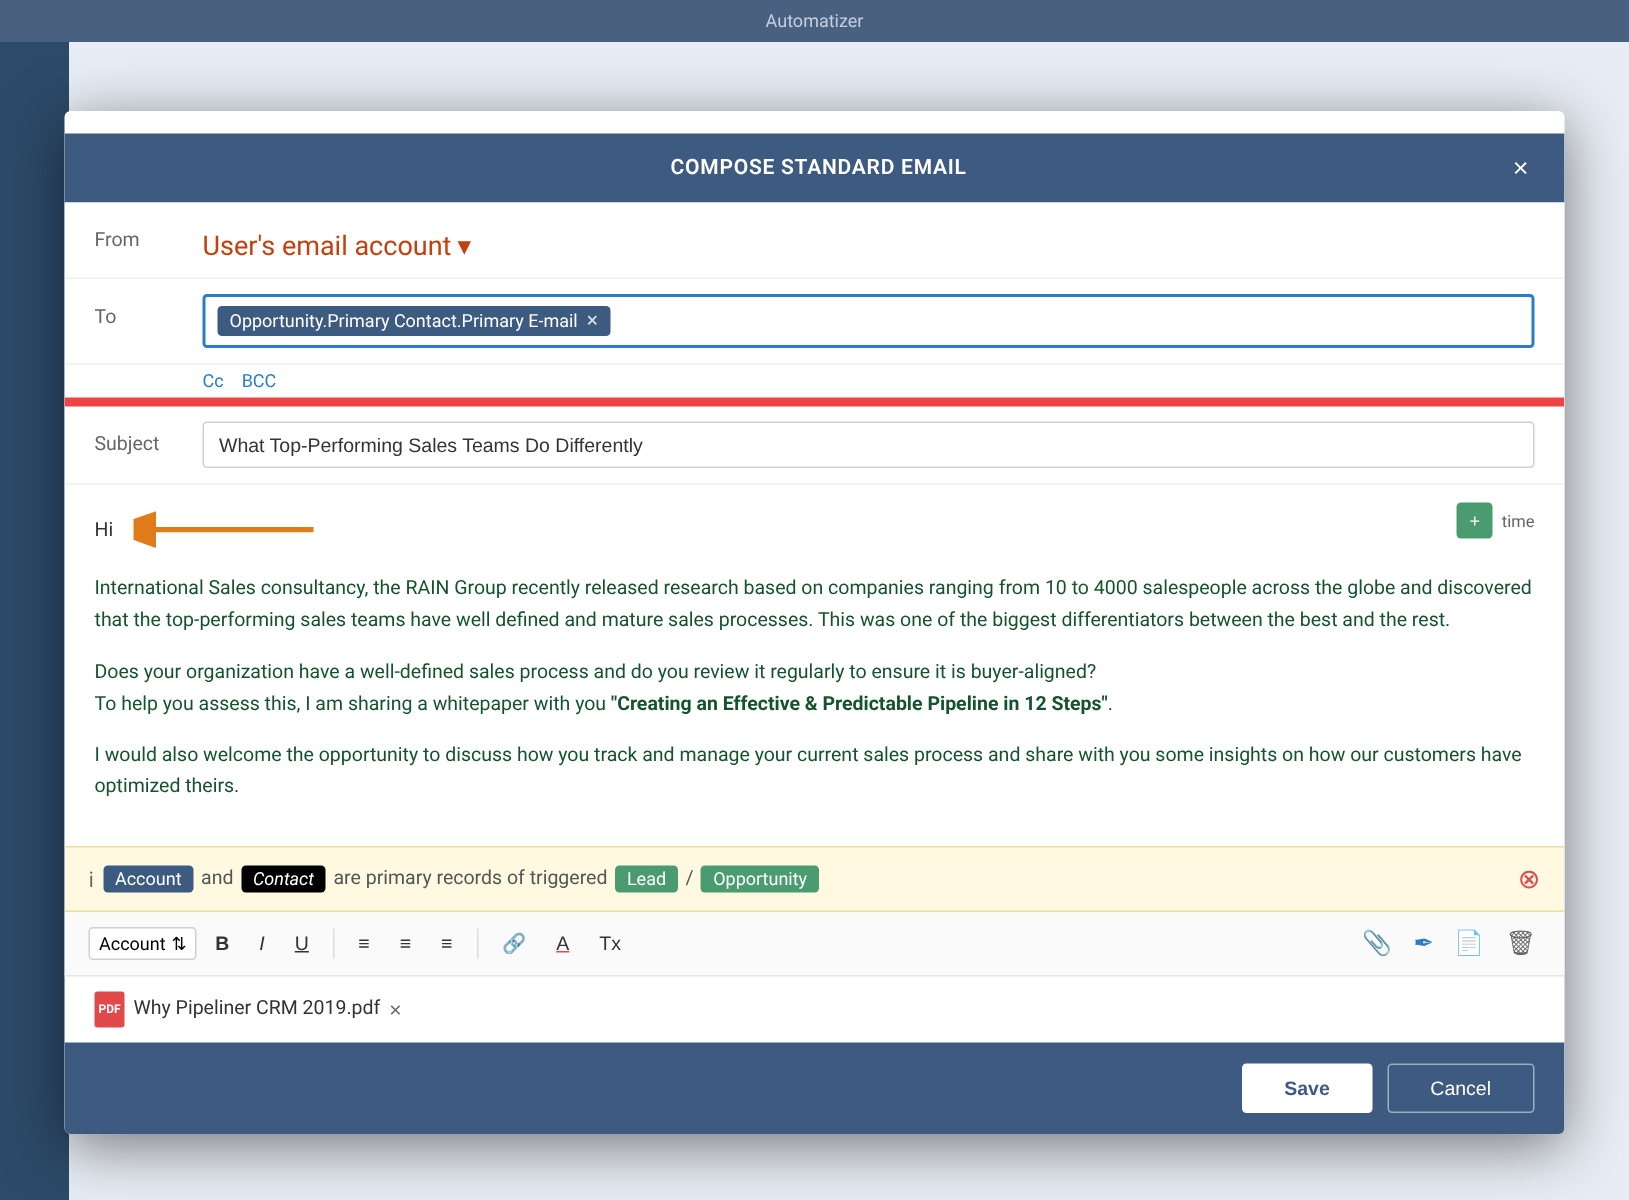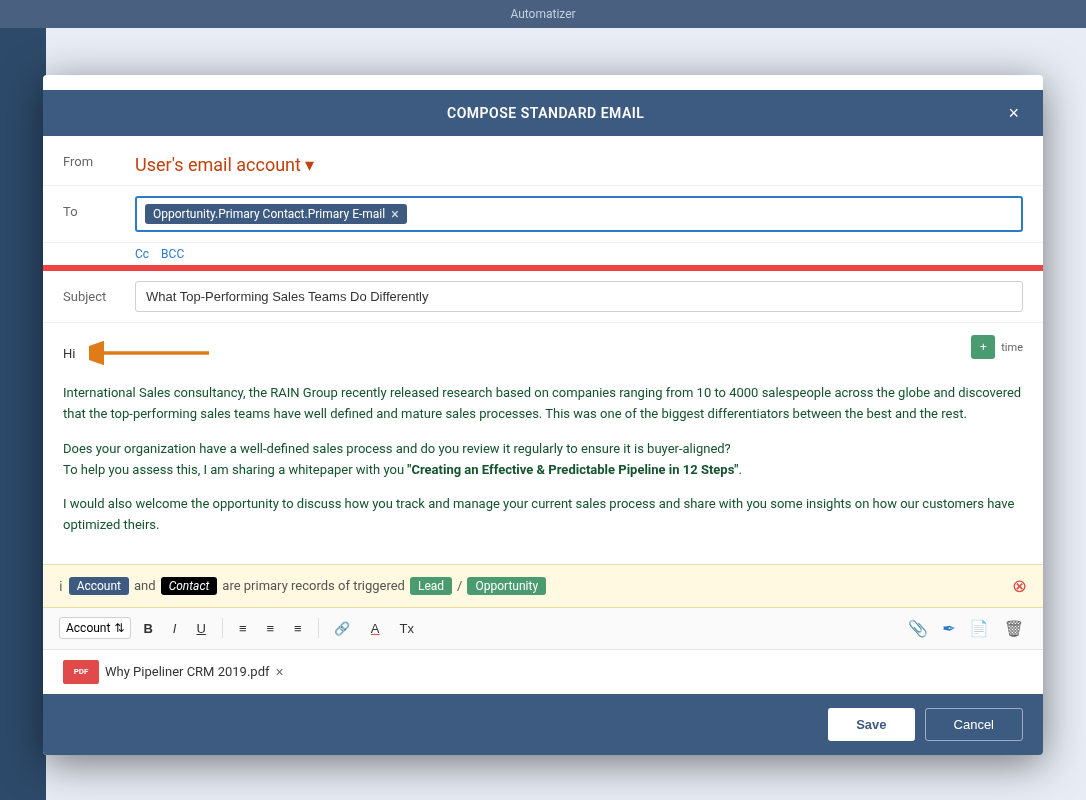--- a/index.html
+++ b/index.html
@@ -380,21 +380,21 @@
     
     .attachment-row {
       padding: 10px 20px;
       display: flex;
       align-items: center;
       gap: 6px;
       flex-shrink: 0;
     }
 
     .pdf-icon {
-      width: 36px;
+      width: 20px;
       height: 24px;
       background: #e04a4a;
       border-radius: 2px;
       display: flex;
       align-items: center;
       justify-content: center;
       color: #fff;
       font-size: 8px;
       font-weight: 700;
     }

